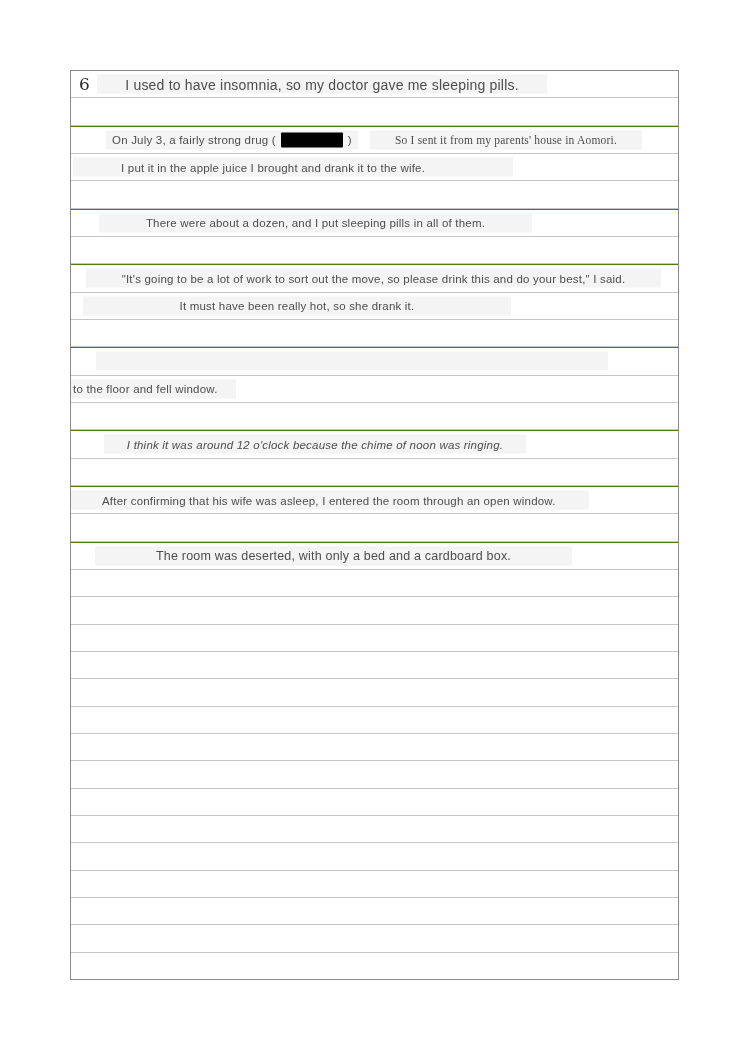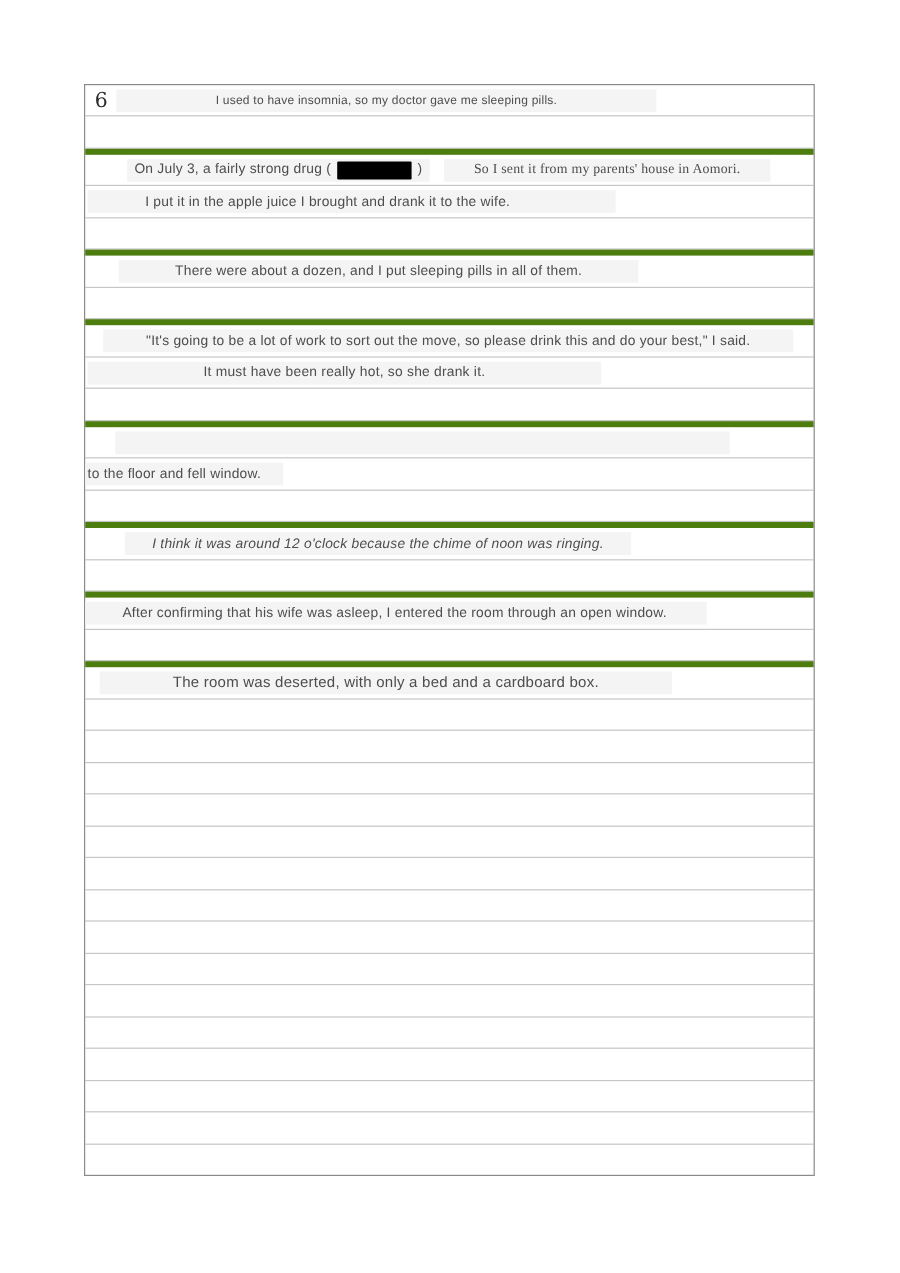--- a/index.html
+++ b/index.html
@@ -7,21 +7,21 @@
     position:relative;width:750px;height:1061px;background:#ffffff;overflow:hidden;
     font-family:"Liberation Sans", sans-serif;
   }
   .sheet{
     position:absolute;left:70px;top:70px;width:609px;height:910px;
     border:1px solid #8a8a8a;box-sizing:border-box;
     display:flex;flex-direction:column;background:#ffffff;
   }
   .row{flex:1;position:relative;border-bottom:1px solid #c6c6c6;min-height:0;}
   .row:last-child{border-bottom:none;}
-  .row.psep{border-top:5px solid #4d7c0f;}
+  .row.psep{border-top:1px solid #4d7c0f;}
   .txt{
     white-space:nowrap;color:#4d4d4d;font-size:11.5px;letter-spacing:0.2px;
   }
   .hl{
     position:absolute;top:50%;transform:translateY(-50%);height:19px;
     background:#f4f4f4;display:flex;align-items:center;box-sizing:border-box;
   }
   .hl.center{justify-content:center;}
   .abs-txt{position:absolute;top:50%;transform:translateY(-50%);}
   .item-number{
@@ -32,29 +32,29 @@
     display:inline-block;width:62px;height:15px;background:#000000;
     margin:0 5px;border-radius:1px;flex:none;
   }
   
   .r1-hl{left:26px;width:450px;font-size:12.5px;}
   .r3-g1{left:35px;padding:0 6px;}
   .r3-g2{left:299px;width:272px;font-family:Liberation Serif, serif;}
   .r4-hl{left:2px;width:440px;padding-left:48px;}
   .r6-hl{left:28px;width:433px;align-items:center;}
   .r8-hl{left:15px;width:575px;}
-  .r9-hl{left:2px;width:428px;}
+  .r9-hl{left:12px;width:428px;}
   .r11-hl{left:25px;width:512px;}
   .r11-txt{left:35px;}
   .r12-hl{left:0px;width:165px;padding-left:2px;}
   .r14-hl{left:33px;width:422px;font-style:italic;}
   .r16-hl{left:0;width:518px;padding-left:31px;}
-  .r18-hl{left:12px;width:477px;font-size:12.5px;}
+  .r18-hl{left:24px;width:477px;font-size:12.5px;}
   .r18-hl .txt{font-size:12.5px;}
-  .r1-hl .txt{font-size:10px;}
+  .r1-hl .txt{font-size:14px;}
 </style>
 </head>
 <body>
 
 <div class="screenshot">
   <div class="sheet">
 
     <div class="row">
       <span class="item-number">6</span>
       <span class="hl center r1-hl">

